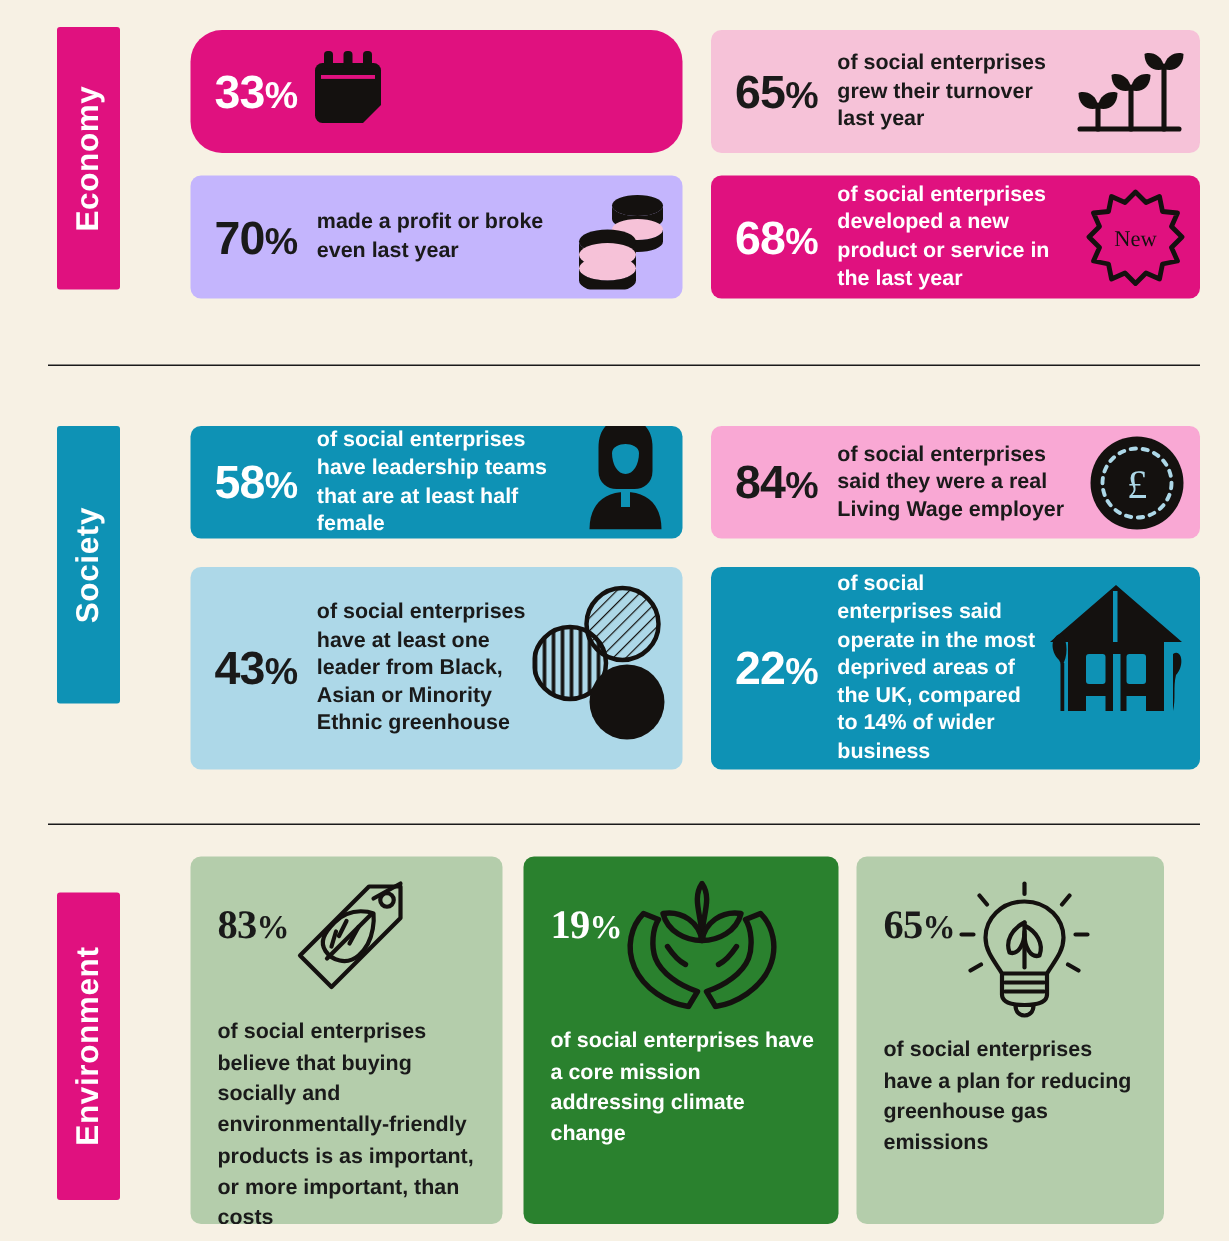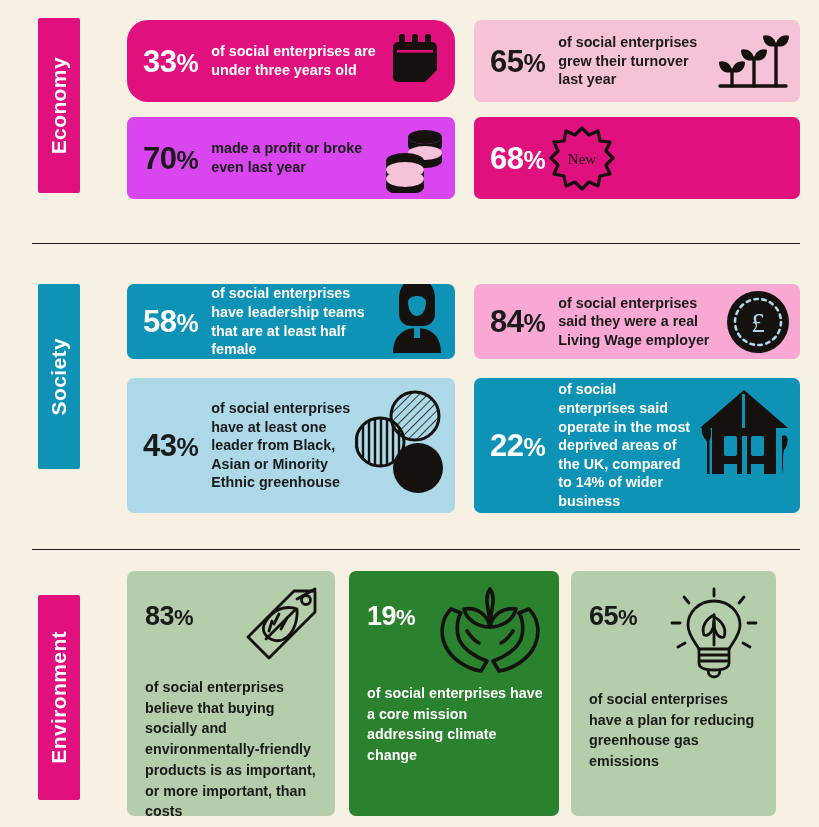--- a/index.html
+++ b/index.html
@@ -77,22 +77,23 @@
   }
 
   
   .card.col {
     display: block;
     padding: 16px 16px 10px 18px;
   }
   .card.col .topline {
     display: flex;
     align-items: flex-start;
-    justify-content: space-between;
+    justify-content: flex-start;
     min-height: 84px;
+    font-family: Liberation Serif, serif;
   }
   .card.col .pct { font-size: 27px; padding-top: 16px; }
   .card.col .pct .sym { font-size: 22px; }
   .card.col .desc {
     margin-left: 0;
     margin-top: 6px;
     font-size: 14.3px;
     line-height: 1.45;
   }
 
@@ -109,21 +110,20 @@
 <div class="page">
 
   <div class="sect-label" style="left:38px; top:18px; height:175px; background:#e0117f;">
     <span>Economy</span>
   </div>
 
   <div class="card row" style="left:127px; top:20px; width:328px; height:82px; background:#e0117f;border-radius:21px;">
     <div class="pct t-light">
       <span>33</span><span class="sym">%</span>
     </div>
-    <div class="desc t-light">of social enterprises are under three years old</div>
     <div class="icon-wrap">
       <svg width="60" height="58" viewBox="0 0 60 58">
         <g class="ink">
           <rect x="8" y="10" width="44" height="40" rx="5"></rect>
           <rect x="14" y="2" width="6" height="12" rx="2.5"></rect>
           <rect x="27" y="2" width="6" height="12" rx="2.5"></rect>
           <rect x="40" y="2" width="6" height="12" rx="2.5"></rect>
         </g>
         <g fill="#e0117f">
           <rect x="12" y="18" width="36" height="2.6"></rect>
@@ -151,21 +151,21 @@
           <path d="M62 16 C62 6, 52 4, 49 6 C49 15, 56 18, 62 16 Z"></path>
           <path d="M40 30 C40 20, 50 18, 53 20 C53 29, 46 32, 40 30 Z"></path>
           <path d="M40 30 C40 20, 30 18, 27 20 C27 29, 34 32, 40 30 Z"></path>
           <path d="M18 42 C18 32, 28 30, 31 32 C31 41, 24 44, 18 42 Z"></path>
           <path d="M18 42 C18 32, 8 30, 5 32 C5 41, 12 44, 18 42 Z"></path>
         </g>
       </svg>
     </div>
   </div>
 
-  <div class="card row" style="left:127px; top:117px; width:328px; height:82px; background:#d946ef;">
+  <div class="card row" style="left:127px; top:117px; width:328px; height:82px; background:#c4b5fd;">
     <div class="pct t-dark">
       <span>70</span><span class="sym">%</span>
     </div>
     <div class="desc t-dark">made a profit or broke even last year</div>
     <div class="icon-wrap">
       <svg width="62" height="70" viewBox="0 0 62 70">
         <g class="ink">
           <ellipse cx="42" cy="14" rx="17" ry="7"></ellipse>
           <path d="M25 14 v9 a17 7 0 0 0 34 0 v-9 a17 7 0 0 1 -34 0 Z"></path>
           <ellipse cx="42" cy="30" rx="17" ry="7" fill="#f6c2d8"></ellipse>
@@ -180,20 +180,21 @@
           <path d="M3 56 v8 a19 8 0 0 0 38 0 v-8 a19 8 0 0 1 -38 0 Z"></path>
         </g>
       </svg>
     </div>
   </div>
 
   <div class="card row" style="left:474px; top:117px; width:326px; height:82px; background:#e0117f;">
     <div class="pct t-light">
       <span>68</span><span class="sym">%</span>
     </div>
+    <div class="desc t-light">of social enterprises developed a new product or service in the last year</div>
     <div class="icon-wrap">
       <svg width="66" height="66" viewBox="0 0 66 66">
         <path class="ink-stroke" stroke-width="3.2" stroke-linejoin="round" d="M33 3 L40 10 L49 6 L51 16 L61 17 L57 26 L64 33 L57 40 L61 49 L51 51 L49 61 L40 57 L33 64 L26 57 L17 61 L15 51 L5 49 L9 40 L2 33 L9 26 L5 17 L15 16 L17 6 L26 10 Z"></path>
         <text x="33" y="39" text-anchor="middle" font-family="'Liberation Serif', serif" font-size="15" fill="#14110f">New</text>
       </svg>
     </div>
   </div>
 
   <div class="divider" style="left:32px; top:243px; width:768px;"></div>
 

